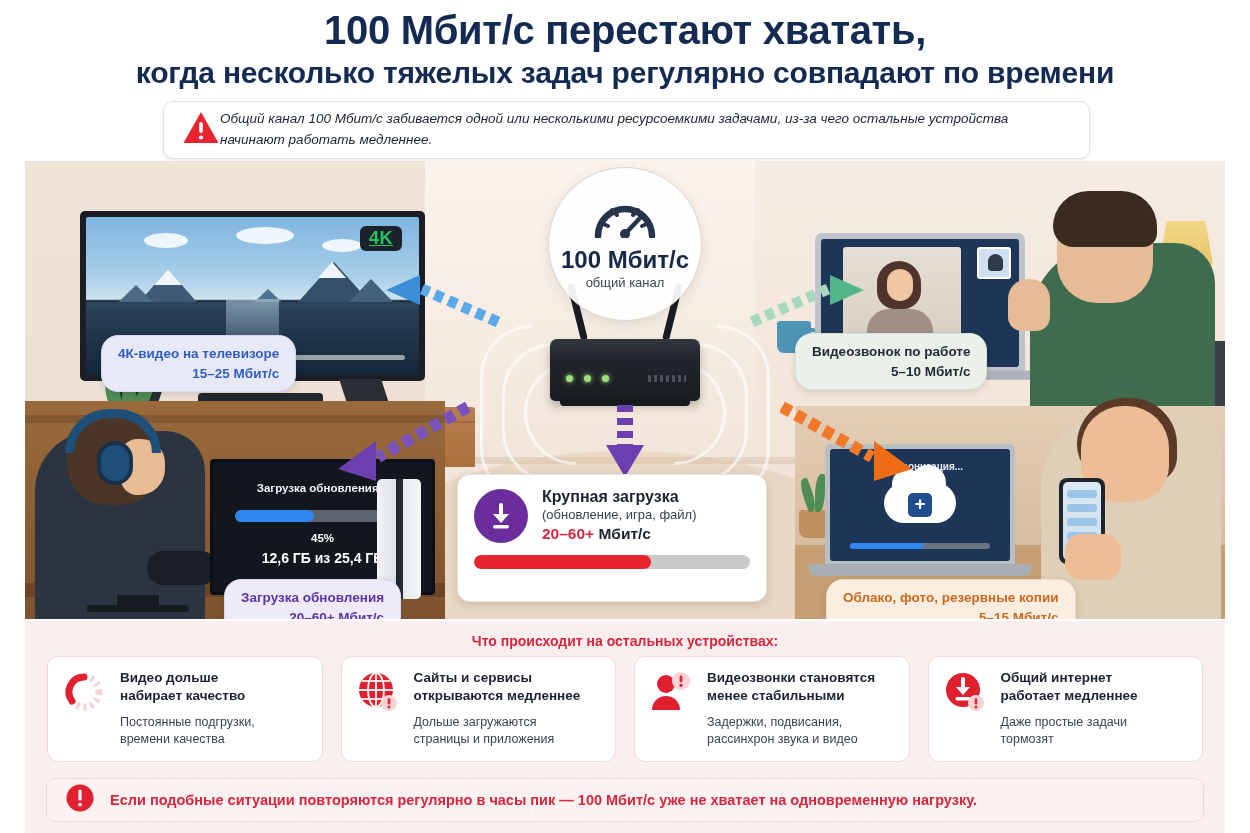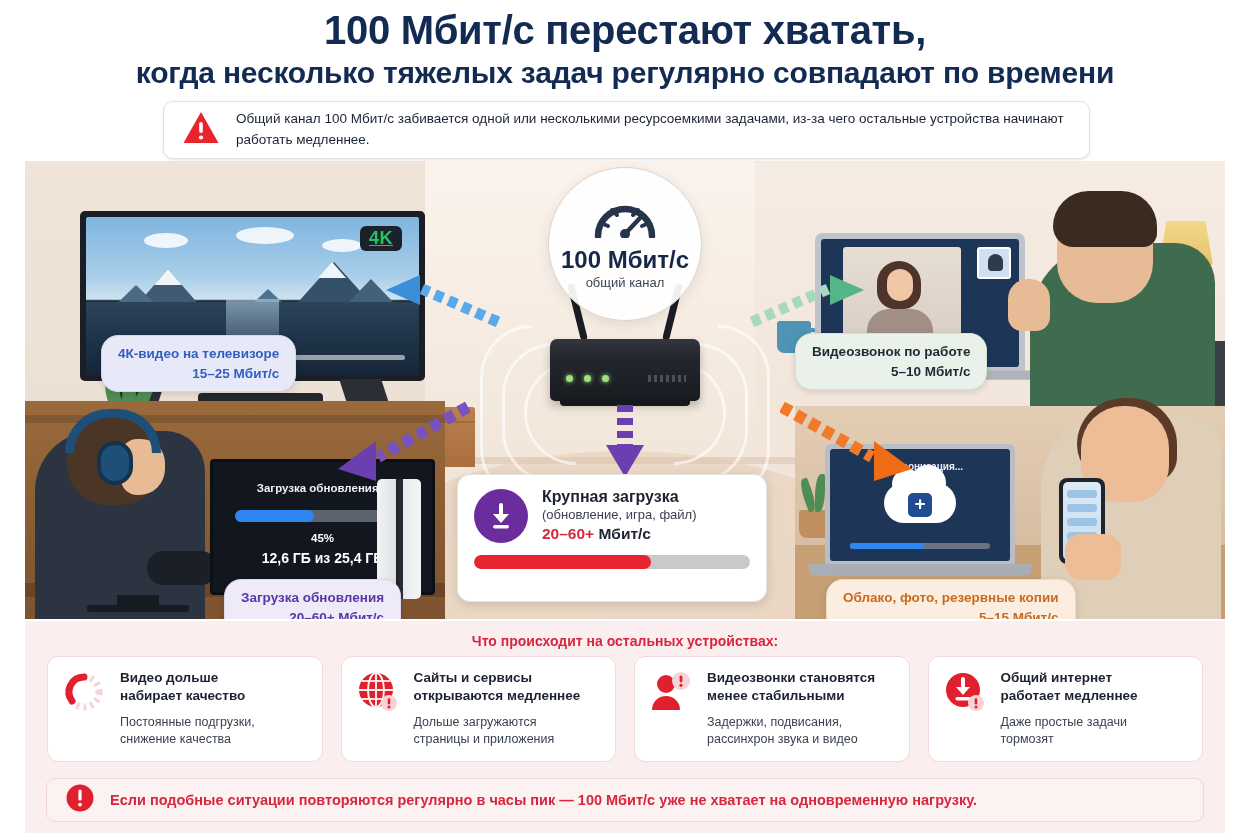--- a/index.html
+++ b/index.html
@@ -20,21 +20,21 @@
   .title-l2 {
     position: absolute; left: 0; top: 56px; width: 1250px;
     font-size: 30px; font-weight: bold; color: #132a52; letter-spacing: -0.2px;
   }
 
   
   .warn-banner {
     position: absolute; left: 163px; top: 101px; width: 927px; height: 58px;
     background: #ffffff; border: 1px solid #e2e2e6; border-radius: 10px;
     box-shadow: 0 1px 3px rgba(0,0,0,.10);
-    display: flex; align-items: center; padding: 0 18px; gap: 16px; z-index: 40;
+    display: flex; align-items: center; padding: 0 18px; z-index: 40; font-style: italic;
   }
   .warn-banner .tri { flex: 0 0 auto; }
   .warn-banner .txt { font-size: 13.5px; line-height: 1.55; color: #1b2433; }
 
   
   .scene {
     position: absolute; left: 25px; top: 161px; width: 1200px; height: 458px;
     background: linear-gradient(160deg,#f6ece4 0%, #f3e6dc 45%, #efe0d4 100%);
     overflow: hidden;
   }
@@ -549,21 +549,21 @@
             <path d="M22 7 A15 15 0 0 0 10 31" fill="none" stroke="#e0202f" stroke-width="7" stroke-linecap="round"></path>
           </svg>
         </div>
         <div>
           <div class="card-t">
             <span>Видео дольше</span><br>
             <span>набирает качество</span>
           </div>
           <div class="card-s">
             <span>Постоянные подгрузки,</span><br>
-            <span>снижение качества</span>
+            <span>времени качества</span>
           </div>
         </div>
       </div>
 
       <div class="card">
         <div class="card-ic">
           <svg width="44" height="44" viewBox="0 0 44 44">
             <circle cx="20" cy="20" r="17" fill="#e0202f"></circle>
             <g stroke="#fbeeee" stroke-width="1.9" fill="none">
               <ellipse cx="20" cy="20" rx="8" ry="17"></ellipse>

